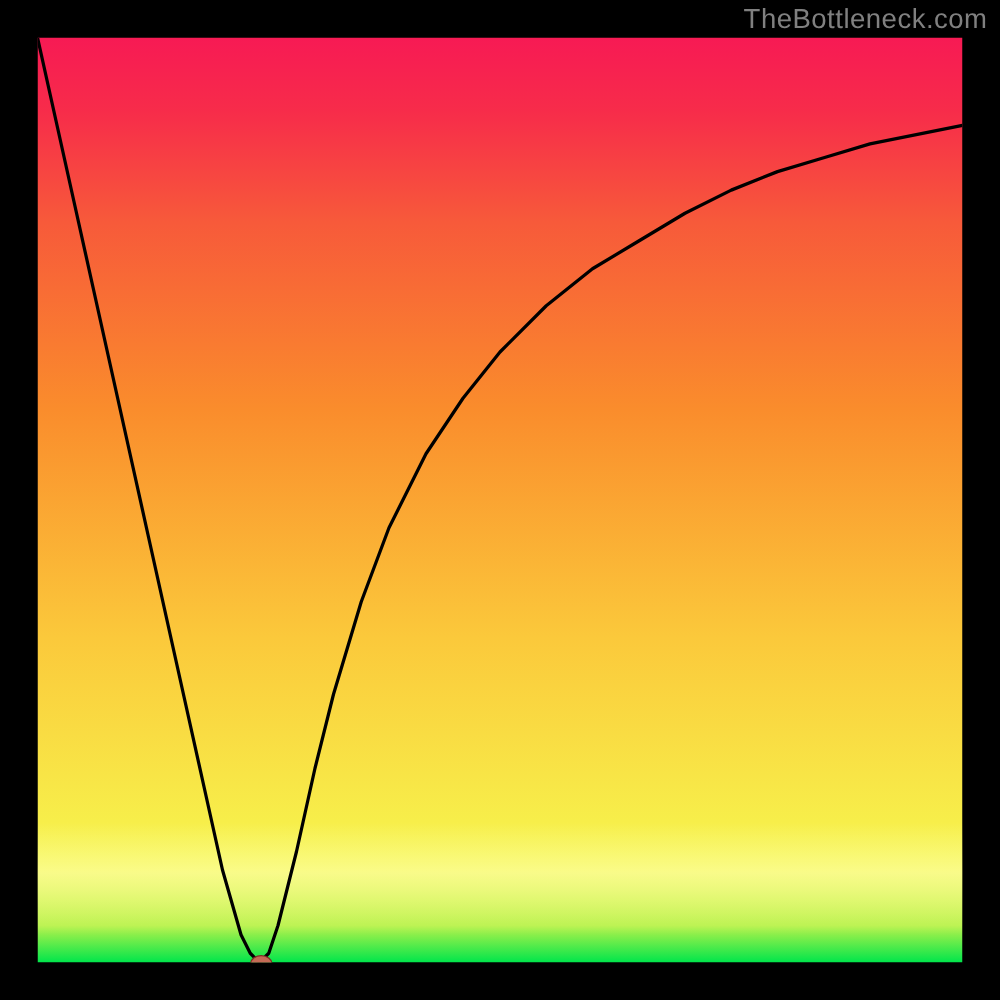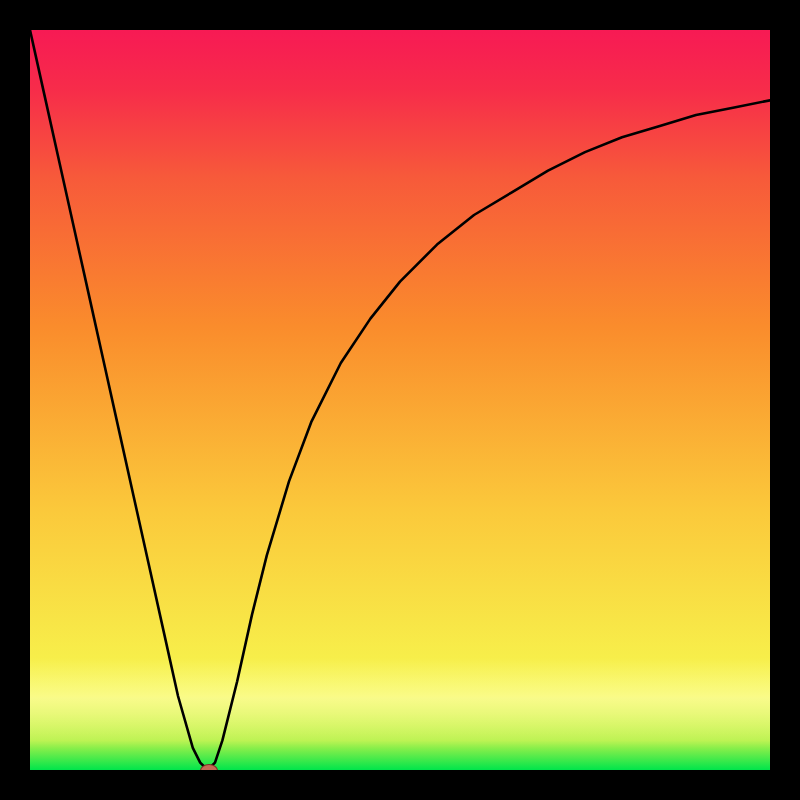--- a/index.html
+++ b/index.html
@@ -71,13 +71,14 @@
                   rgba(255,255,210,0.45) 55%,
                   rgba(255,255,200,0) 100%);"></div>
 
     <svg class="curve" id="curve-svg" width="740" height="740">
         <path d="M0.00 0.00 L14.80 66.60 L29.60 133.20 L44.40 199.80 L59.20 266.40 L74.00 333.00 L88.80 399.60 L103.60 466.20 L118.40 532.80 L133.20 599.40 L148.00 666.00 L162.80 717.80 L170.20 732.60 L177.60 740.00 L185.00 732.60 L192.40 710.40 L207.20 651.20 L222.00 584.60 L236.80 525.40 L259.00 451.40 L281.20 392.20 L310.80 333.00 L340.40 288.60 L370.00 251.60 L407.00 214.60 L444.00 185.00 L481.00 162.80 L518.00 140.60 L555.00 122.10 L592.00 107.30 L629.00 96.20 L666.00 85.10 L703.00 77.70 L740.00 70.30" fill="none" stroke="#000" stroke-width="2.6" stroke-linejoin="round" stroke-linecap="round"></path>
       </svg>
 
     <div class="marker" id="opt-marker" style="left: 169.6px; top: 734px; width: 16px; height: 12px; background: rgb(196, 106, 85);"></div>
   </div>
 
+  <div class="watermark">TheBottleneck.com</div>
 </div>
 
 </body></html>

